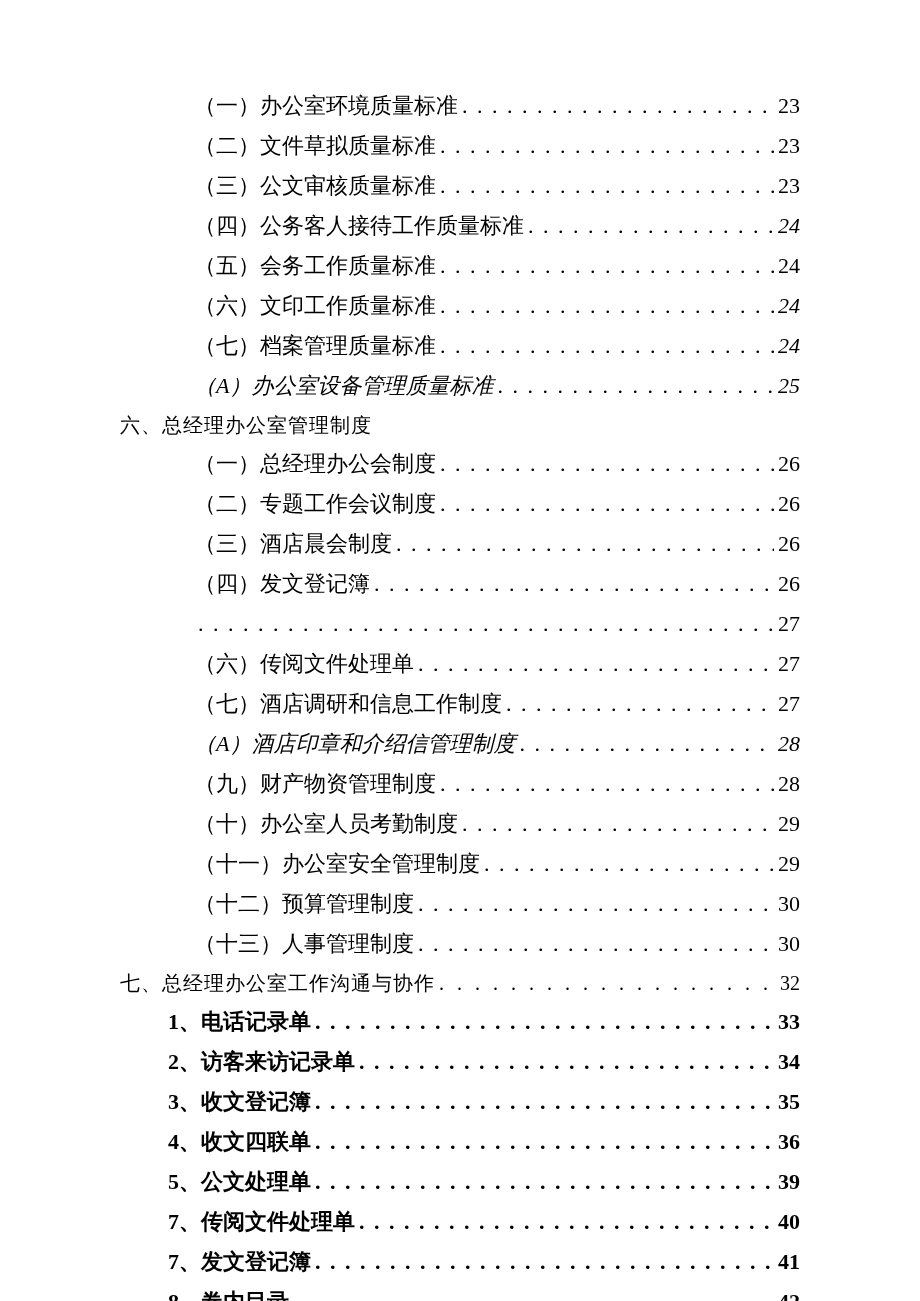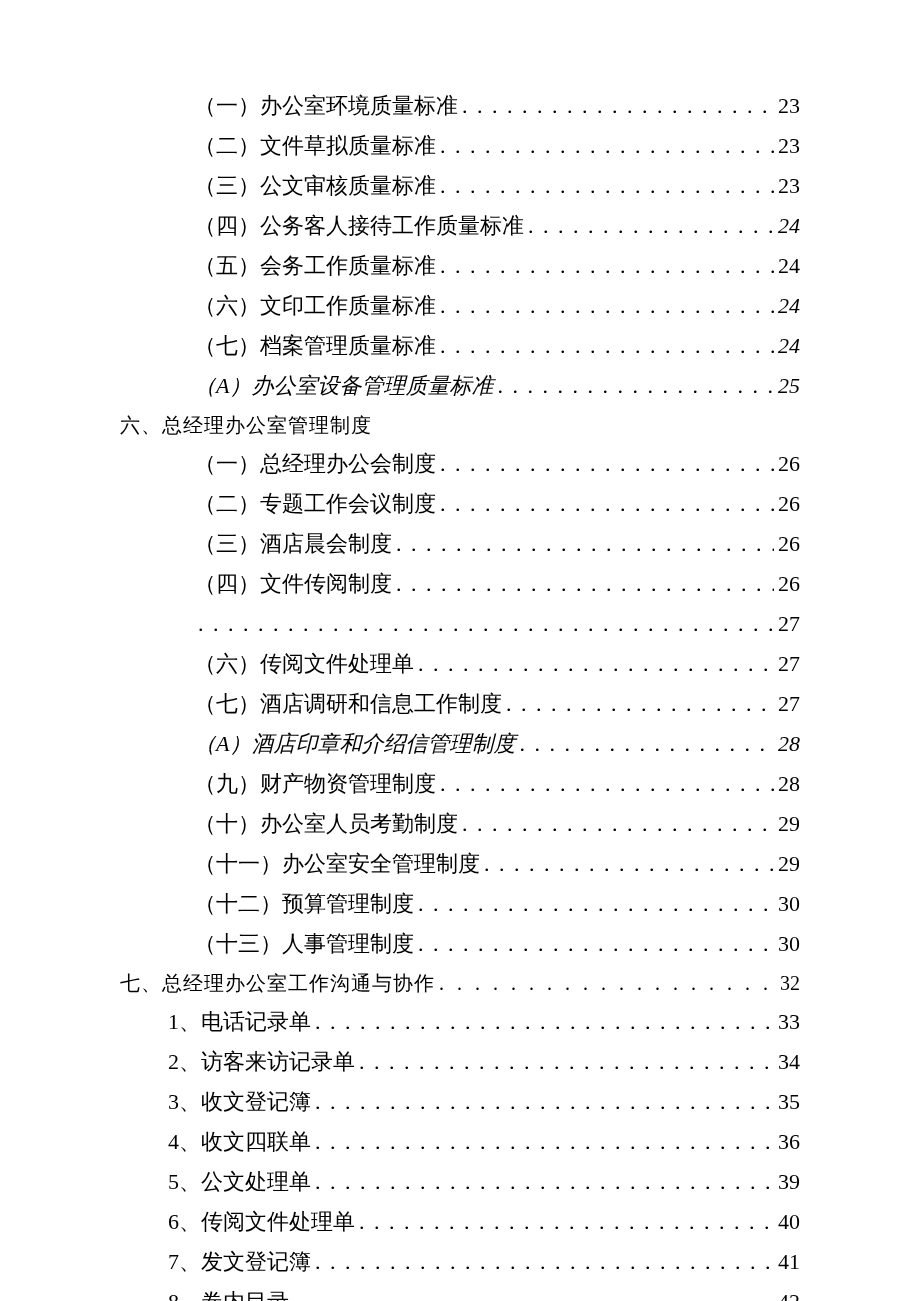--- a/index.html
+++ b/index.html
@@ -21,21 +21,21 @@
     }
     .toc-line .label { flex: 0 0 auto; }
     .toc-line .dots {
       flex: 1 1 auto;
       overflow: hidden;
       letter-spacing: 2px;
       margin: 0 4px;
     }
     .toc-line .page { flex: 0 0 auto; }
     .indent-sub { padding-left: 74px; }
-    .indent-sub2 { padding-left: 48px; }
+    .indent-sub2 { padding-left: 48px; font-weight: bold; }
     .section-head {
       font-size: 20px;
       padding-left: 0;
       margin-top: 6px;
       margin-bottom: 18px;
     }
     .section-head .label { letter-spacing: 1px; }
     .italic { font-style: italic; }
   </style>
 </head>
@@ -94,21 +94,21 @@
       <span class="label">（二）专题工作会议制度</span>
       <span class="dots">. . . . . . . . . . . . . . . . . . . . . . . . . . . . . . . . . . . . . . . . . . . . . . . . . . . . . . . . . . . . . . . . . . . . . . . . . . . . . . . . . . . . . . . . . . . . . . . . . . . . . . . . . . . . . . . . . . . . . . . .</span>
       <span class="page">26</span>
     </div>
     <div class="toc-line indent-sub">
       <span class="label">（三）酒店晨会制度</span>
       <span class="dots">. . . . . . . . . . . . . . . . . . . . . . . . . . . . . . . . . . . . . . . . . . . . . . . . . . . . . . . . . . . . . . . . . . . . . . . . . . . . . . . . . . . . . . . . . . . . . . . . . . . . . . . . . . . . . . . . . . . . . . . .</span>
       <span class="page">26</span>
     </div>
     <div class="toc-line indent-sub">
-      <span class="label">（四）文件传阅制度</span>
+      <span class="label">（四）发文登记簿</span>
       <span class="dots">. . . . . . . . . . . . . . . . . . . . . . . . . . . . . . . . . . . . . . . . . . . . . . . . . . . . . . . . . . . . . . . . . . . . . . . . . . . . . . . . . . . . . . . . . . . . . . . . . . . . . . . . . . . . . . . . . . . . . . . .</span>
       <span class="page">26</span>
     </div>
     <div class="toc-line indent-sub">
       <span class="dots">. . . . . . . . . . . . . . . . . . . . . . . . . . . . . . . . . . . . . . . . . . . . . . . . . . . . . . . . . . . . . . . . . . . . . . . . . . . . . . . . . . . . . . . . . . . . . . . . . . . . . . . . . . . . . . . . . . . . . . . .</span>
       <span class="page">27</span>
     </div>
     <div class="toc-line indent-sub">
       <span class="label">（六）传阅文件处理单</span>
       <span class="dots">. . . . . . . . . . . . . . . . . . . . . . . . . . . . . . . . . . . . . . . . . . . . . . . . . . . . . . . . . . . . . . . . . . . . . . . . . . . . . . . . . . . . . . . . . . . . . . . . . . . . . . . . . . . . . . . . . . . . . . . .</span>
@@ -173,21 +173,21 @@
       <span class="label">4、收文四联单</span>
       <span class="dots">. . . . . . . . . . . . . . . . . . . . . . . . . . . . . . . . . . . . . . . . . . . . . . . . . . . . . . . . . . . . . . . . . . . . . . . . . . . . . . . . . . . . . . . . . . . . . . . . . . . . . . . . . . . . . . . . . . . . . . . .</span>
       <span class="page">36</span>
     </div>
     <div class="toc-line indent-sub2">
       <span class="label">5、公文处理单</span>
       <span class="dots">. . . . . . . . . . . . . . . . . . . . . . . . . . . . . . . . . . . . . . . . . . . . . . . . . . . . . . . . . . . . . . . . . . . . . . . . . . . . . . . . . . . . . . . . . . . . . . . . . . . . . . . . . . . . . . . . . . . . . . . .</span>
       <span class="page">39</span>
     </div>
     <div class="toc-line indent-sub2">
-      <span class="label">6、传阅文件处理单</span>
+      <span class="label">7、传阅文件处理单</span>
       <span class="dots">. . . . . . . . . . . . . . . . . . . . . . . . . . . . . . . . . . . . . . . . . . . . . . . . . . . . . . . . . . . . . . . . . . . . . . . . . . . . . . . . . . . . . . . . . . . . . . . . . . . . . . . . . . . . . . . . . . . . . . . .</span>
       <span class="page">40</span>
     </div>
     <div class="toc-line indent-sub2">
       <span class="label">7、发文登记簿</span>
       <span class="dots">. . . . . . . . . . . . . . . . . . . . . . . . . . . . . . . . . . . . . . . . . . . . . . . . . . . . . . . . . . . . . . . . . . . . . . . . . . . . . . . . . . . . . . . . . . . . . . . . . . . . . . . . . . . . . . . . . . . . . . . .</span>
       <span class="page">41</span>
     </div>
     <div class="toc-line indent-sub2">
       <span class="label">8、卷内目录</span>

